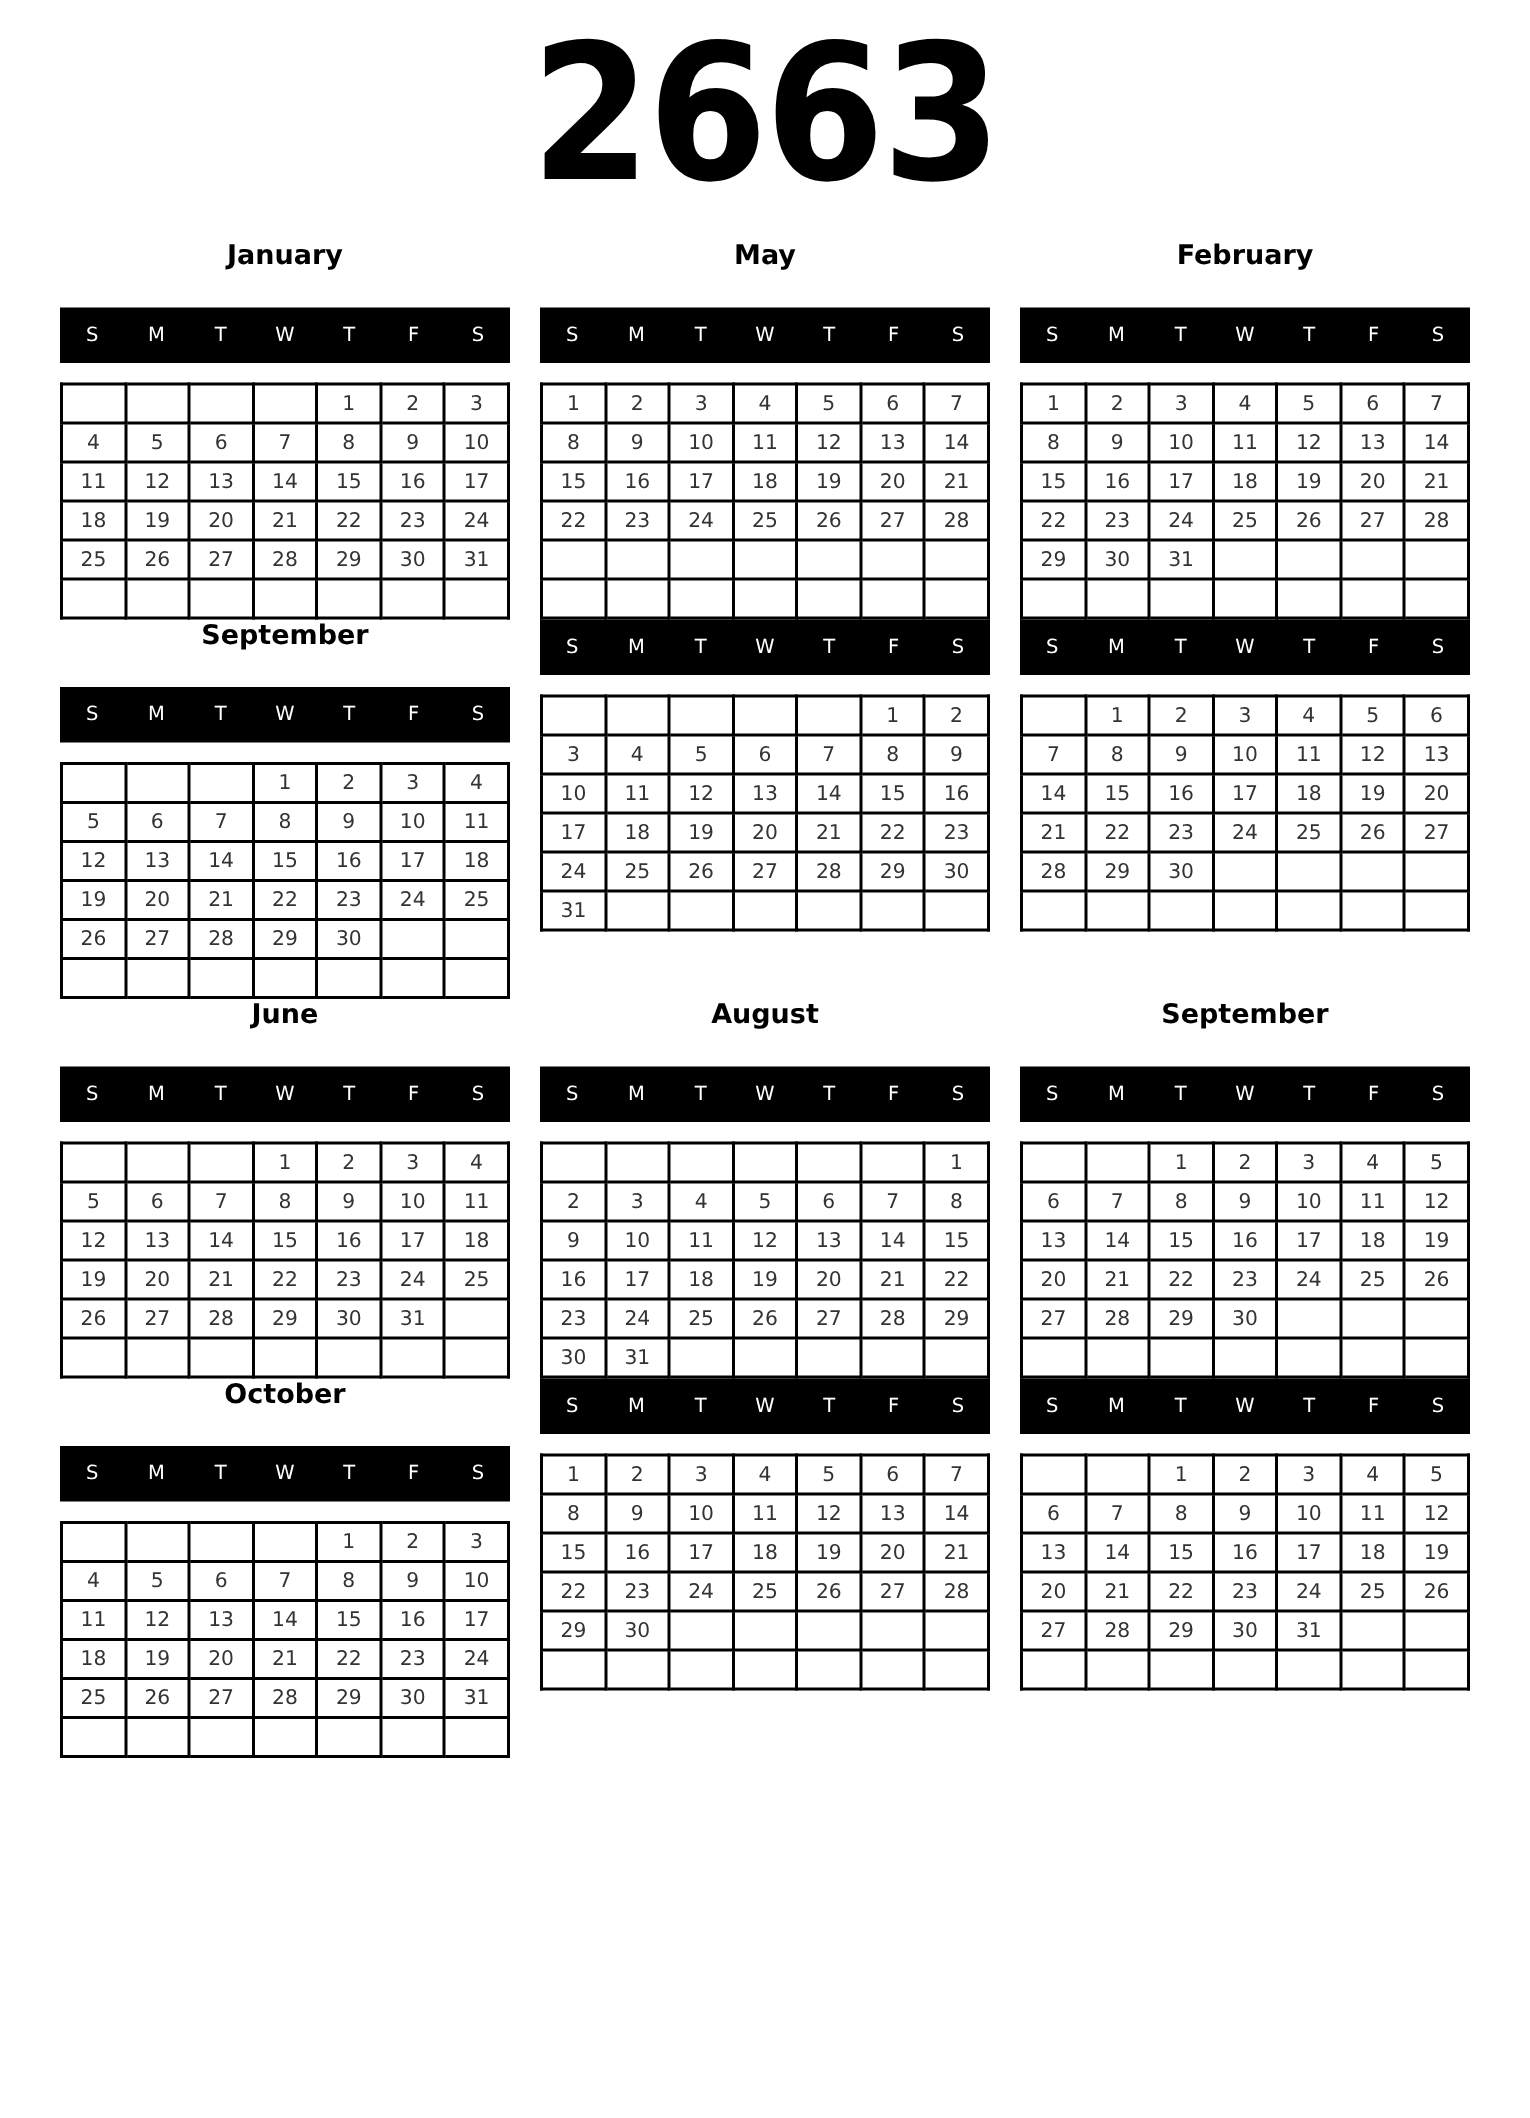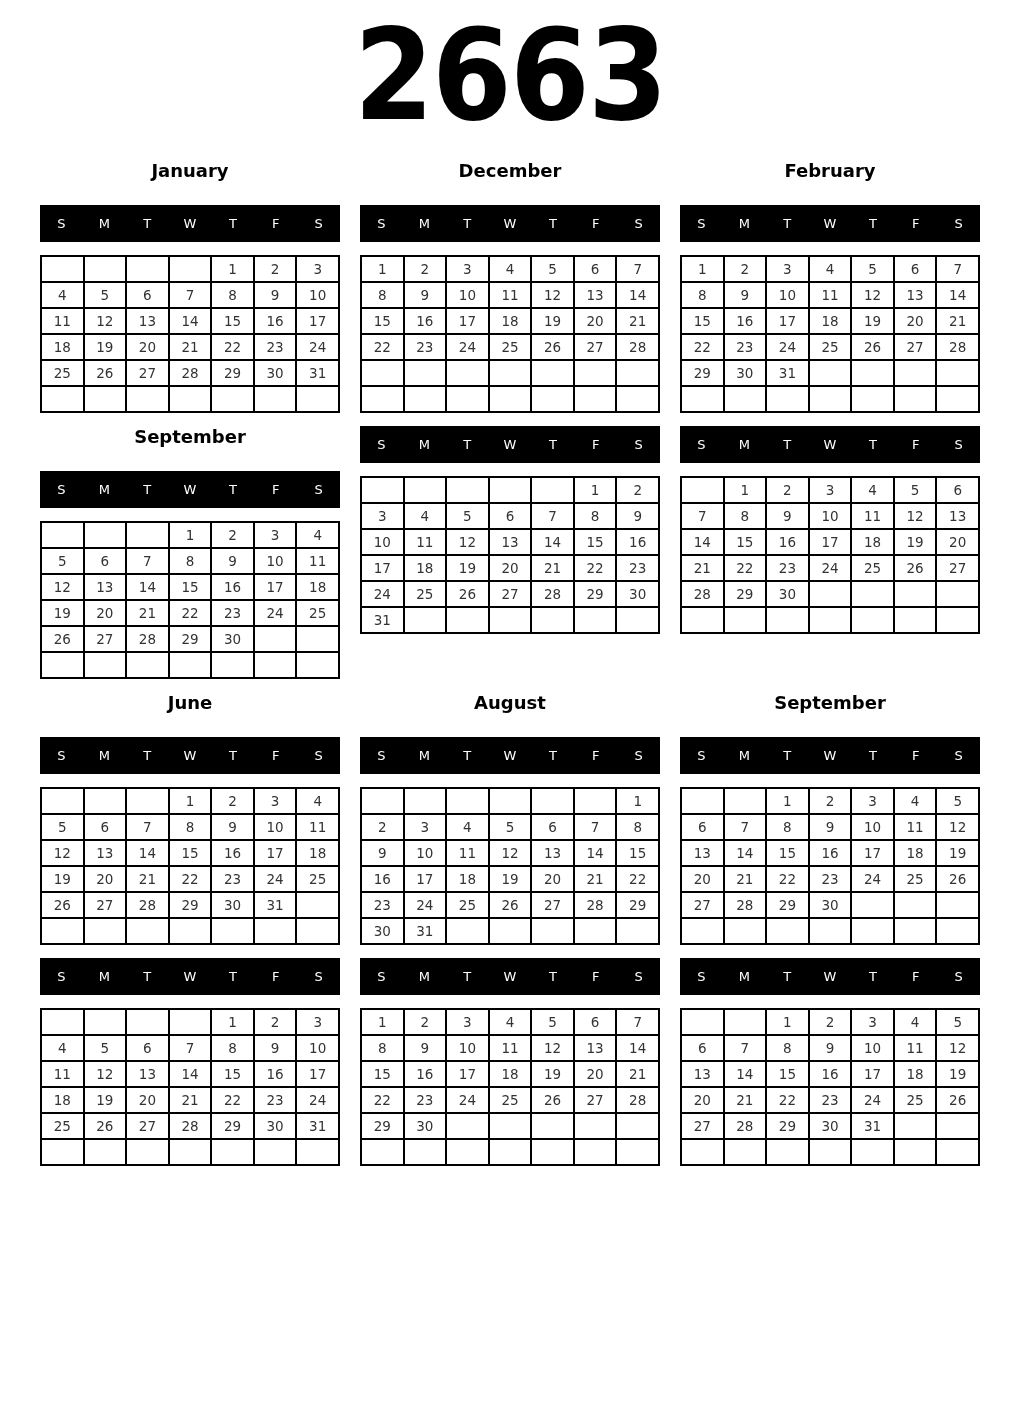--- a/index.html
+++ b/index.html
@@ -30,21 +30,20 @@
   }
   .months-grid {
     margin-top: 14px;
     display: grid;
     grid-template-columns: repeat(3, 300px);
     column-gap: 20px;
     justify-content: center;
   }
   .month {
     width: 300px;
-    margin-bottom: 13px;
   }
   .month-title {
     text-align: center;
     font-weight: bold;
     font-size: 18px;
     height: 21px;
     line-height: 21px;
     margin-bottom: 24px;
     color: #000;
   }
@@ -148,21 +147,21 @@
             <td></td>
             <td></td>
             <td></td>
             <td></td>
           </tr>
         </tbody>
     </table>
   </div>
 
   <div class="month">
-    <div class="month-title">December</div>
+    <div class="month-title">May</div>
     <div class="dow-bar">
         <span>S</span>
         <span>M</span>
         <span>T</span>
         <span>W</span>
         <span>T</span>
         <span>F</span>
         <span>S</span>
       </div>
     <table class="calendar-grid">
@@ -714,20 +713,21 @@
             <td></td>
             <td></td>
             <td></td>
             <td></td>
           </tr>
         </tbody>
     </table>
   </div>
 
   <div class="month">
+    <div class="month-title">October</div>
     <div class="dow-bar">
         <span>S</span>
         <span>M</span>
         <span>T</span>
         <span>W</span>
         <span>T</span>
         <span>F</span>
         <span>S</span>
       </div>
     <table class="calendar-grid">

